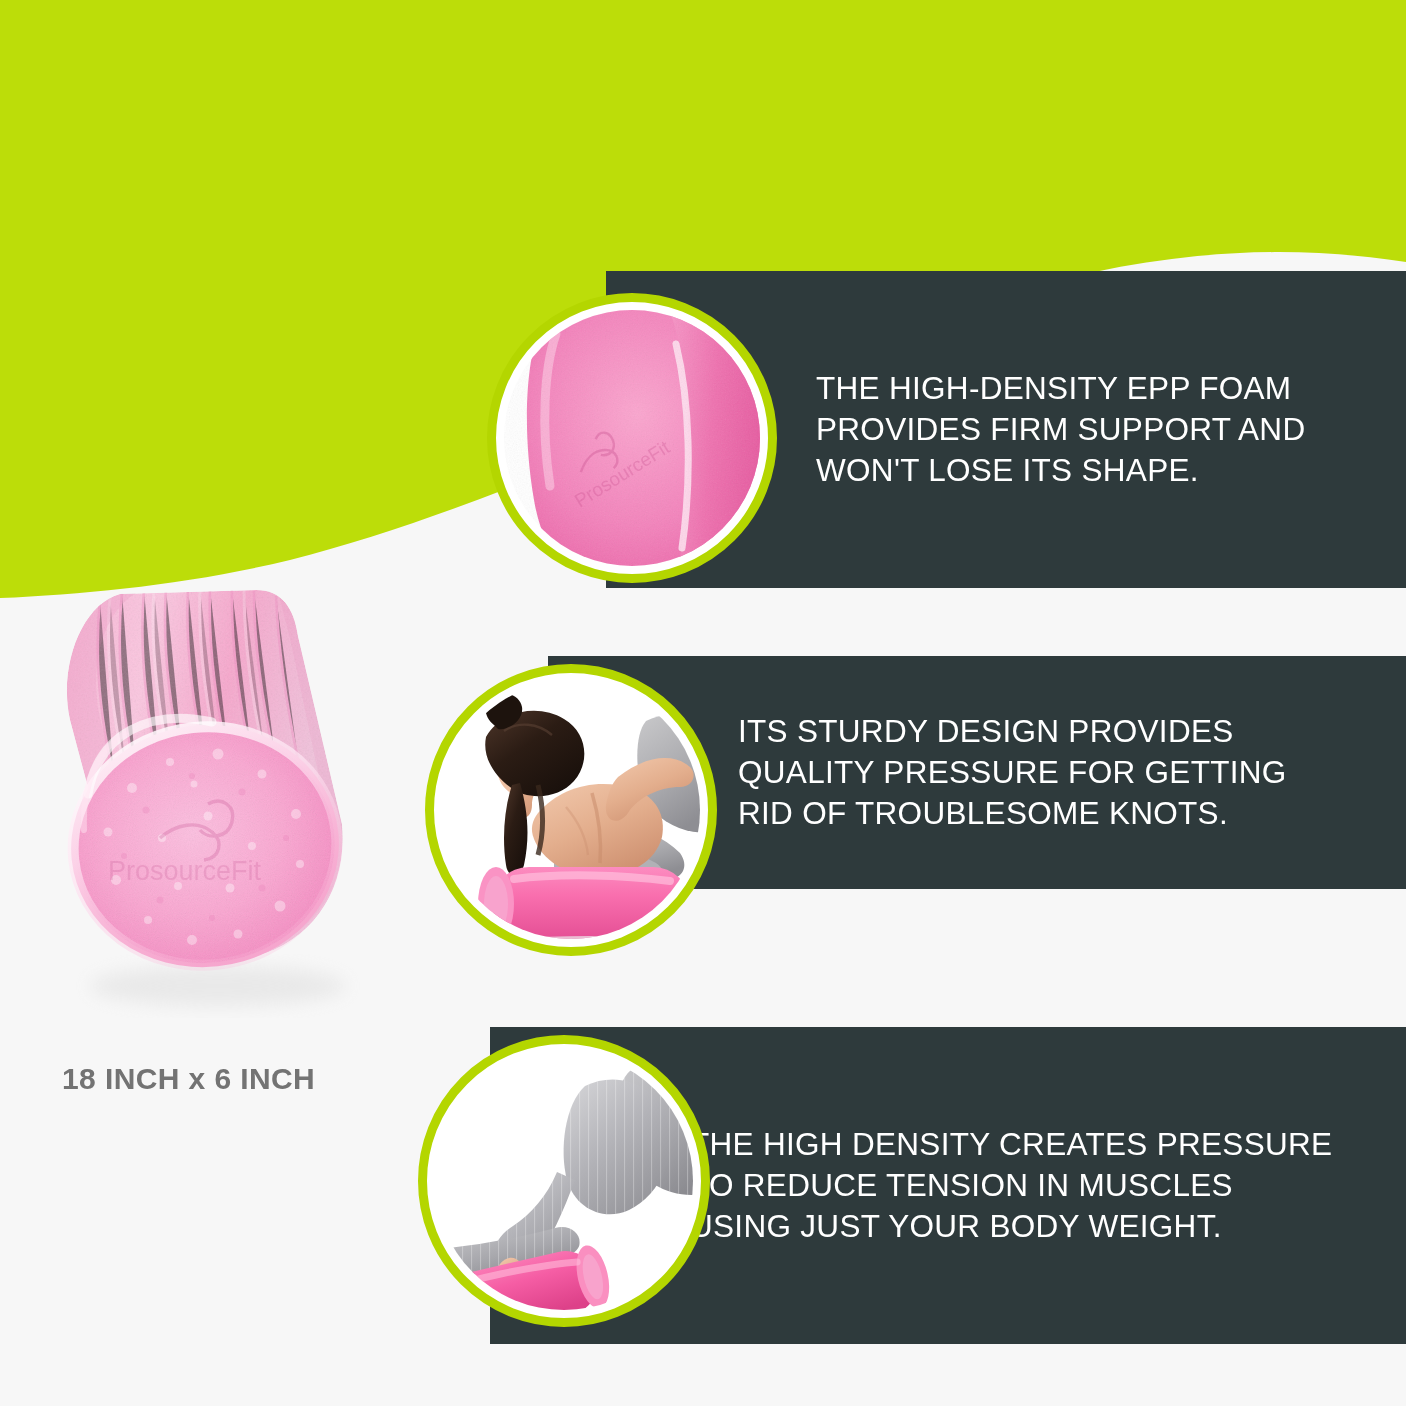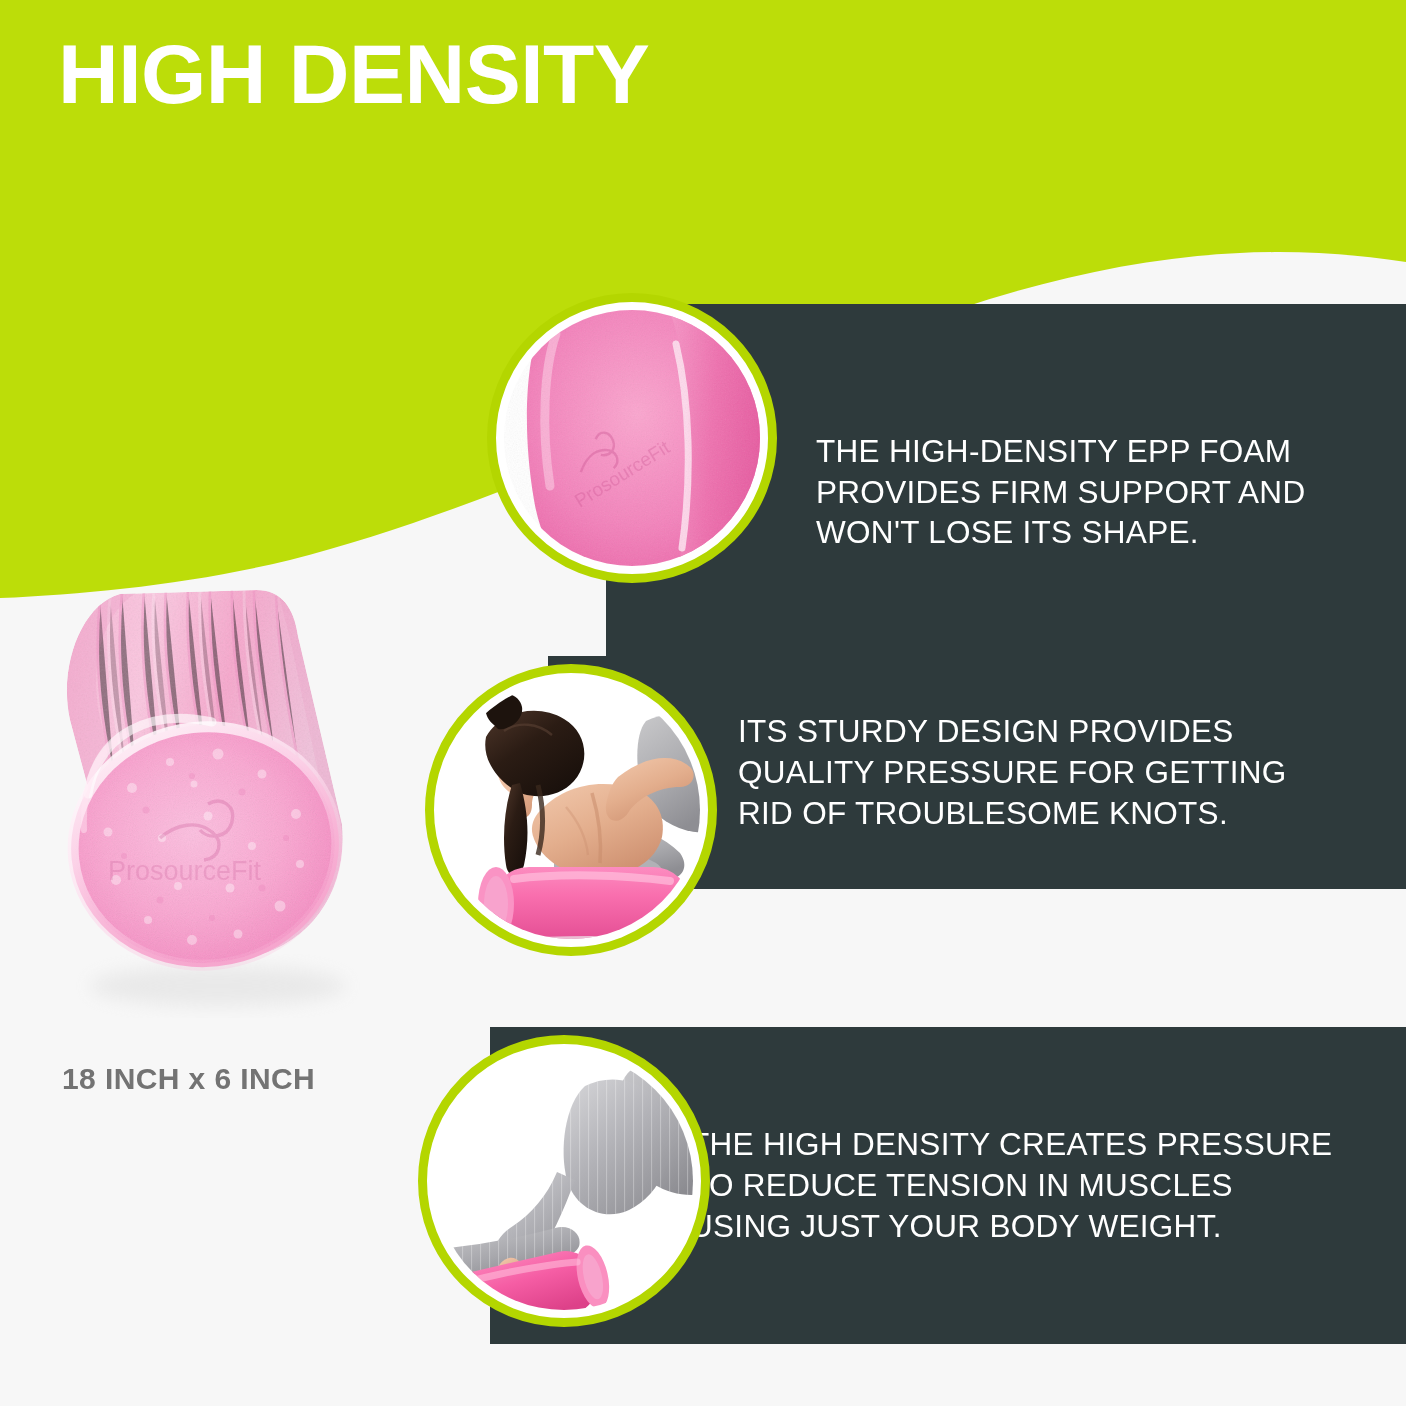--- a/index.html
+++ b/index.html
@@ -54,21 +54,21 @@
     display:flex;
     align-items:center;
   }
   .panel-text {
     color:#ffffff;
     font-size:31.5px;
     line-height:1.30;
     letter-spacing:0.3px;
     white-space:pre-line;
   }
-  #panel-1 { top:304px;  height:376px; left:606px;  }
+  #panel-1 { top:271px;  height:317px; left:606px;  }
   #panel-1 .panel-text { padding-left:210px; padding-right:30px; }
   #panel-2 { top:656px;  height:233px; left:548px;  }
   #panel-2 .panel-text { padding-left:190px; padding-right:24px; }
   #panel-3 { top:1027px; height:317px; left:490px;  }
   #panel-3 .panel-text { padding-left:200px; padding-right:10px; }
 
   
   .circle {
     position:absolute;
     border-radius:50%;
@@ -116,21 +116,20 @@
     <defs>
       <clipPath id="greenclip">
         <path d="M0,0 H1406 V300 C1150,252 900,300 700,392 C470,498 230,540 0,578 Z"></path>
       </clipPath>
     </defs>
     <path d="M0,0 H1406 V262 C1240,236 1080,262 900,330 C700,406 480,512 290,560 C190,584 90,594 0,598 Z" fill="#bcdd09"></path>
   </svg>
 </div>
 
 <div id="title-block">
-  <span id="title-line-1">HIGH DENSITY</span>
 </div>
 
 <div class="panel" id="panel-1">
   <div class="panel-text">THE HIGH-DENSITY EPP FOAM
 PROVIDES FIRM SUPPORT AND
 WON'T LOSE ITS SHAPE.</div>
 </div>
 <div class="panel" id="panel-2">
   <div class="panel-text">ITS STURDY DESIGN PROVIDES
 QUALITY PRESSURE FOR GETTING

